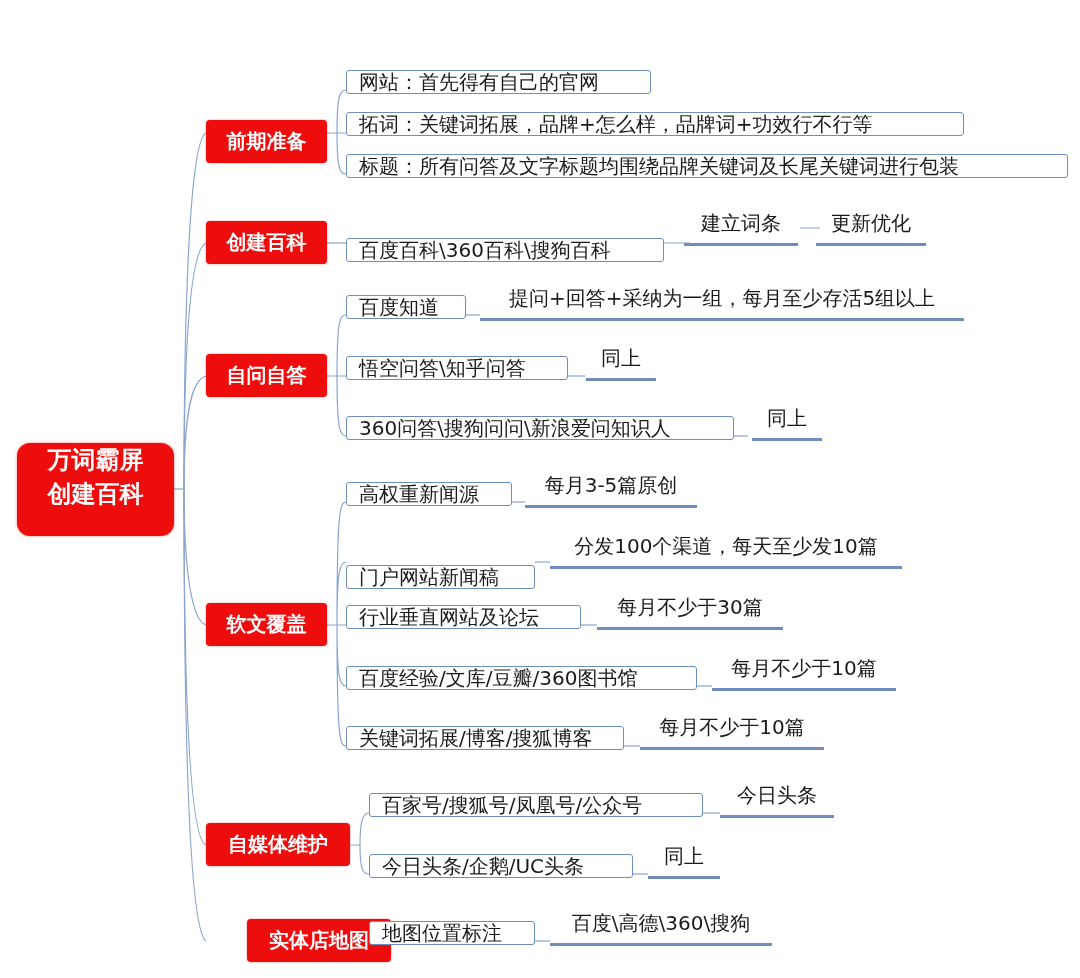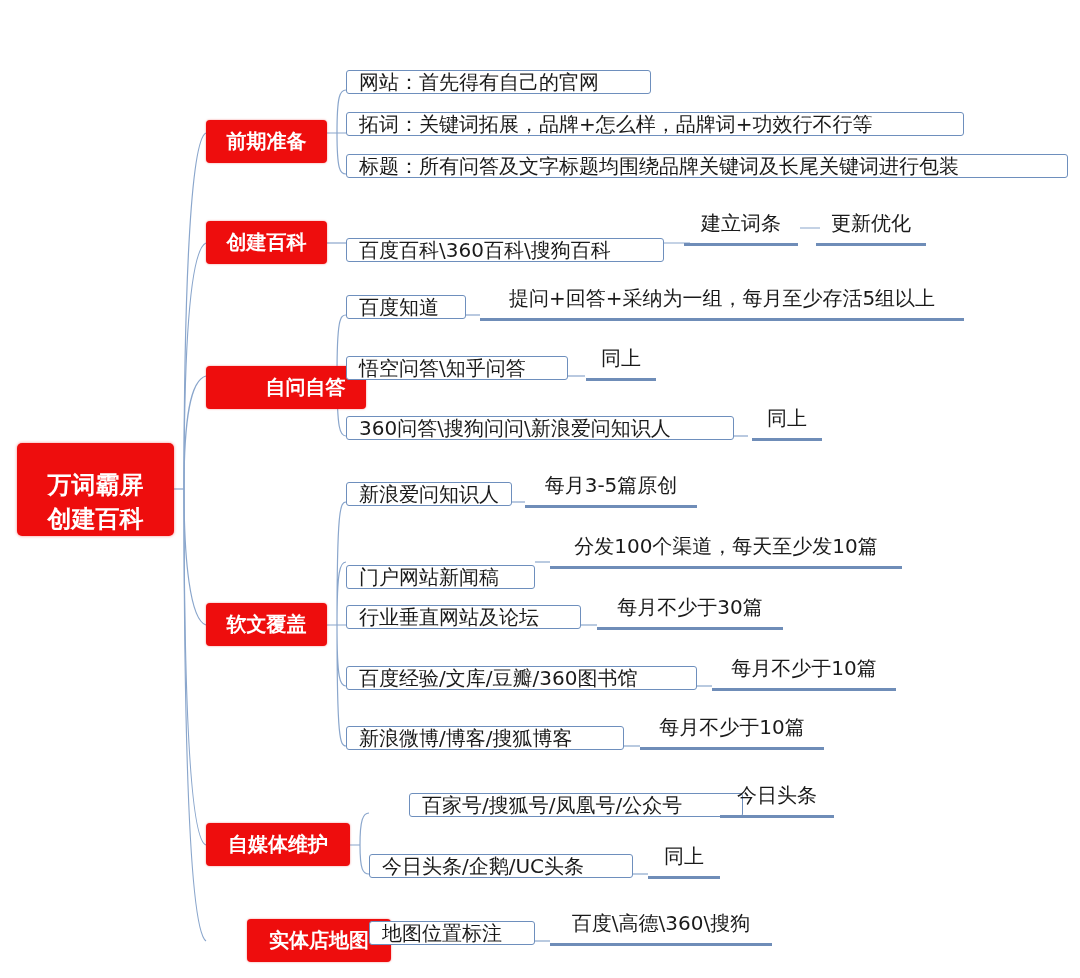--- a/index.html
+++ b/index.html
@@ -1,22 +1,22 @@
 <!DOCTYPE html>
 <html><head>
 <meta charset="utf-8">
 <style>
   html, body { margin:0; padding:0; background:#ffffff; }
   body { width:1080px; height:978px; position:relative; overflow:hidden;
          font-family:"DejaVu Sans", sans-serif; }
   svg.lines { position:absolute; left:0; top:0; width:1080px; height:978px; }
   .root { position:absolute; left:17px; top:443px; width:157px; height:93px;
-          background:#ee0d0d; border-radius:5px; color:#fff; font-weight:bold;
+          background:#ee0d0d; border-radius:13px; color:#fff; font-weight:bold;
           font-size:24px; line-height:34px; display:flex; flex-direction:column;
-          align-items:center; justify-content:flex-end; box-shadow:0 0 3px rgba(238,13,13,0.5);}
+          align-items:center; justify-content:flex-start; box-shadow:0 0 3px rgba(238,13,13,0.5);}
   .cat { position:absolute; left:206px; width:121px; height:43px;
          background:#ee0d0d; border-radius:4px; color:#fff; font-weight:bold;
          font-size:20px; display:flex; align-items:center; justify-content:center;
          box-shadow:0 0 2px rgba(238,13,13,0.5);}
   .box { position:absolute; height:24px; border:1.5px solid #6e8fbd; border-radius:3px;
          background:#fff; color:#1a1a1a; font-size:20px; display:flex; align-items:center;
          padding:0 12px; box-sizing:border-box; white-space:nowrap; }
   .note { position:absolute; font-size:20px; color:#1a1a1a; white-space:nowrap;
           border-bottom:3px solid #6f8db8; padding:0 6px 6px 6px; text-align:center; box-sizing:border-box;}
 </style>
@@ -61,50 +61,50 @@
   </g>
 </svg>
 
 <div class="root">
   <span>万词霸屏</span>
   <span>创建百科</span>
 </div>
 
 <div class="cat" style="top:120px;">前期准备</div>
 <div class="cat" style="top:221px;">创建百科</div>
-<div class="cat" style="top:366px;padding-left:39px;">自问自答</div>
+<div class="cat" style="top:354px;">自问自答</div>
 <div class="cat" style="top:603px;">软文覆盖</div>
 <div class="cat" style="top:823px; width:144px;">自媒体维护</div>
 <div class="cat" style="top:919px; width:144px;margin-left:41px;">实体店地图</div>
 
 <div class="box" style="left:346px; top:70px; width:305px;">网站：首先得有自己的官网</div>
 <div class="box" style="left:346px; top:112px; width:618px;">拓词：关键词拓展，品牌+怎么样，品牌词+功效行不行等</div>
 <div class="box" style="left:346px; top:154px; width:722px;">标题：所有问答及文字标题均围绕品牌关键词及长尾关键词进行包装</div>
 
 <div class="box" style="left:346px; top:230px; width:318px;margin-top:8px;">百度百科\360百科\搜狗百科</div>
 <div class="note" style="left:684px; top:210px; width:114px;">建立词条</div>
 <div class="note" style="left:816px; top:210px; width:110px;">更新优化</div>
 
 <div class="box" style="left:346px; top:295px; width:120px;">百度知道</div>
 <div class="note" style="left:480px; top:285px; width:484px;">提问+回答+采纳为一组，每月至少存活5组以上</div>
 <div class="box" style="left:346px; top:356px; width:222px;">悟空问答\知乎问答</div>
 <div class="note" style="left:586px; top:345px; width:70px;">同上</div>
 <div class="box" style="left:346px; top:416px; width:388px;">360问答\搜狗问问\新浪爱问知识人</div>
 <div class="note" style="left:752px; top:405px; width:70px;">同上</div>
 
-<div class="box" style="left:346px; top:482px; width:166px;">新浪爱问知识人</div>
+<div class="box" style="left:346px; top:482px; width:166px;">高权重新闻源</div>
 <div class="note" style="left:525px; top:472px; width:172px;">每月3-5篇原创</div>
 <div class="box" style="left:346px; top:542px; width:189px;margin-top:23px;">门户网站新闻稿</div>
 <div class="note" style="left:550px; top:533px; width:352px;">分发100个渠道，每天至少发10篇</div>
 <div class="box" style="left:346px; top:605px; width:235px;">行业垂直网站及论坛</div>
 <div class="note" style="left:597px; top:594px; width:186px;">每月不少于30篇</div>
 <div class="box" style="left:346px; top:666px; width:351px;">百度经验/文库/豆瓣/360图书馆</div>
 <div class="note" style="left:712px; top:655px; width:184px;">每月不少于10篇</div>
-<div class="box" style="left:346px; top:726px; width:278px;">新浪微博/博客/搜狐博客</div>
+<div class="box" style="left:346px; top:726px; width:278px;">关键词拓展/博客/搜狐博客</div>
 <div class="note" style="left:640px; top:714px; width:184px;">每月不少于10篇</div>
 
-<div class="box" style="left:369px; top:793px; width:334px;margin-left:40px;">百家号/搜狐号/凤凰号/公众号</div>
+<div class="box" style="left:369px; top:793px; width:334px;">百家号/搜狐号/凤凰号/公众号</div>
 <div class="note" style="left:720px; top:782px; width:114px;">今日头条</div>
 <div class="box" style="left:369px; top:854px; width:264px;text-align:center;">今日头条/企鹅/UC头条</div>
 <div class="note" style="left:648px; top:843px; width:72px;">同上</div>
 
 <div class="box" style="left:369px; top:921px; width:166px;">地图位置标注</div>
 <div class="note" style="left:550px; top:910px; width:222px;text-align:center;">百度\高德\360\搜狗</div>
 
 </body></html>

